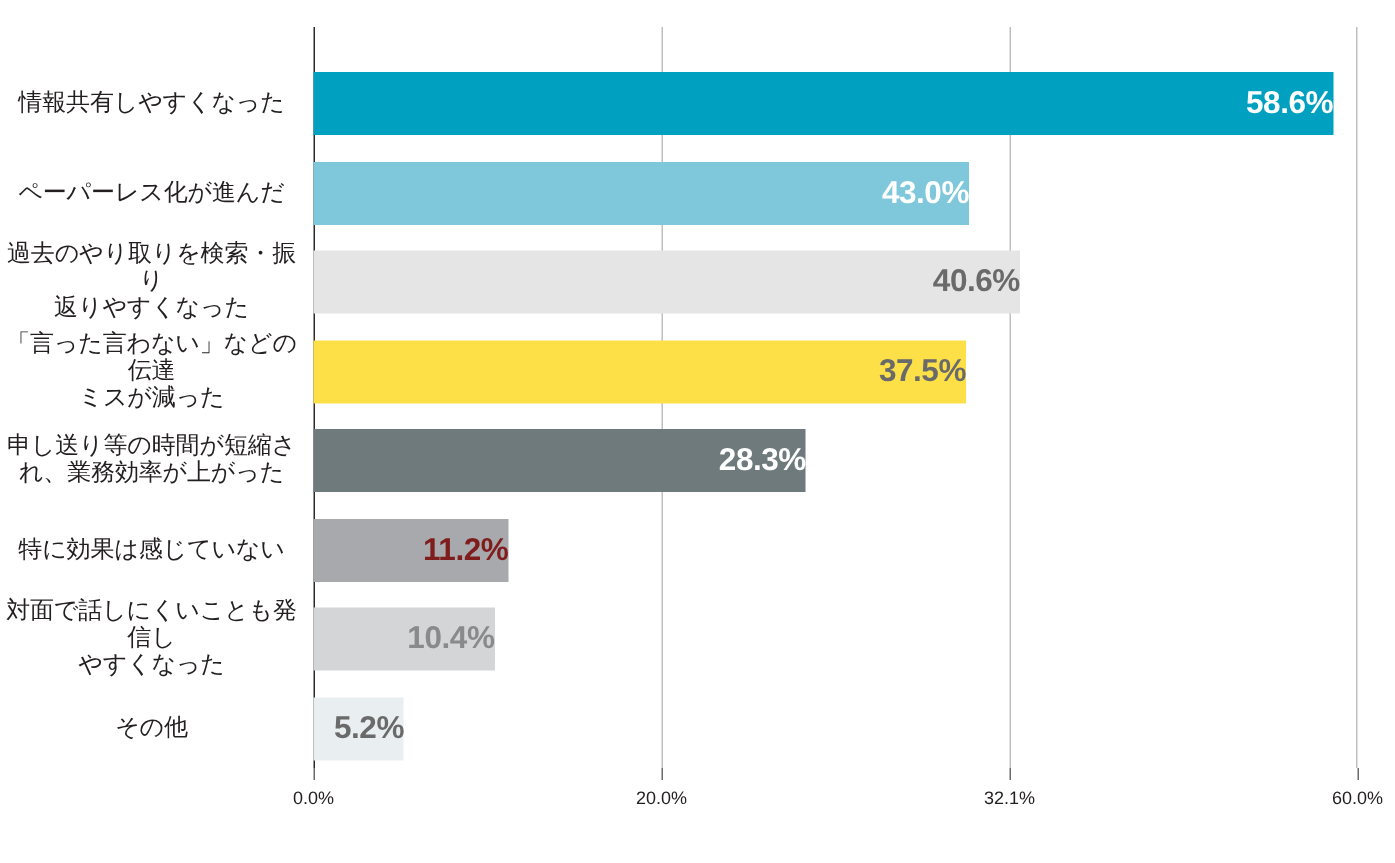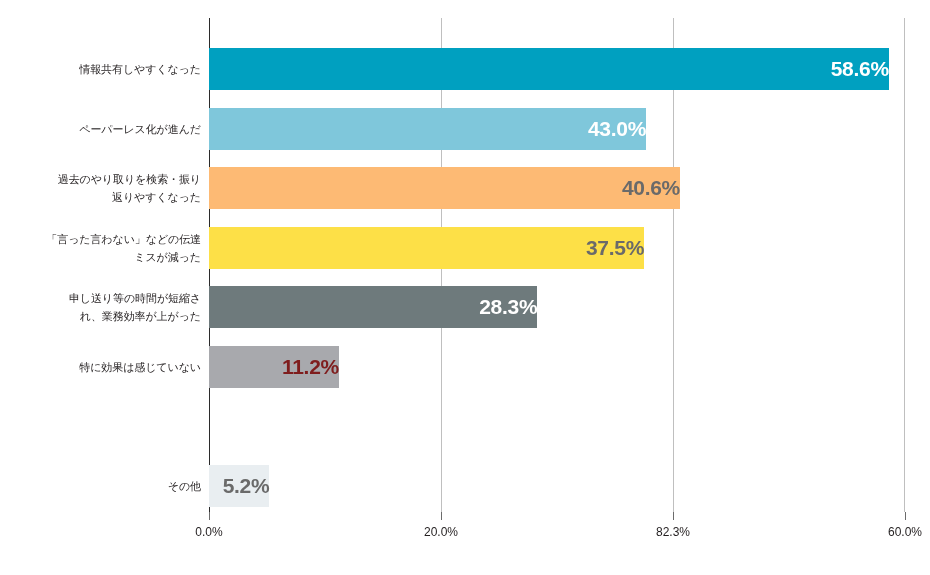--- a/index.html
+++ b/index.html
@@ -56,22 +56,22 @@
     width: 930px;
     height: 42px;
   }
 
   .cat-label {
     position: absolute;
     right: 721px;            
     width: 200px;
     top: 50%;
     transform: translateY(-50%);
-    text-align: right;
-    font-size: 11px;
+    text-align: center;
+    font-size: 16px;
     line-height: 18px;
     color: #231f20;
     padding-right: 8px;
     box-sizing: content-box;
     white-space: pre-line;
     letter-spacing: -0.1px;
   }
 
   .bar {
     position: absolute;
@@ -134,21 +134,21 @@
       </div>
       <div class="bar-row" style="top: 107.5px;">
         <div class="cat-label">ペーパーレス化が進んだ</div>
         <div class="bar" style="width: 437px; background: rgb(127, 199, 219);">
           <span class="bar-value" style="color: rgb(255, 255, 255);">43.0%</span>
         </div>
       </div>
       <div class="bar-row" style="top: 167px;">
         <div class="cat-label">過去のやり取りを検索・振り
 返りやすくなった</div>
-        <div class="bar" style="width: 470.96px; background: #fdba74;">
+        <div class="bar" style="width: 470.96px; background: #e5e5e5;">
           <span class="bar-value" style="color: rgb(106, 106, 106);">40.6%</span>
         </div>
       </div>
       <div class="bar-row" style="top: 226.5px;">
         <div class="cat-label">「言った言わない」などの伝達
 ミスが減った</div>
         <div class="bar" style="width: 435px; background: #fde047;">
           <span class="bar-value" style="color: rgb(106, 106, 106);">37.5%</span>
         </div>
       </div>
@@ -158,32 +158,39 @@
         <div class="bar" style="width: 328.28px; background: rgb(110, 122, 124);">
           <span class="bar-value" style="color: rgb(255, 255, 255);">28.3%</span>
         </div>
       </div>
       <div class="bar-row" style="top: 345.5px;">
         <div class="cat-label">特に効果は感じていない</div>
         <div class="bar" style="width: 129.92px; background: rgb(168, 169, 173);">
           <span class="bar-value" style="color: #7f1d1d;">11.2%</span>
         </div>
       </div>
+      <div class="bar-row" style="top: 405px;">
+        <div class="cat-label">対面で話しにくいことも発信し
+やすくなった</div>
+        <div class="bar" style="width: 120.64px; background: rgb(212, 213, 215);">
+          <span class="bar-value" style="color: rgb(138, 138, 138);">10.4%</span>
+        </div>
+      </div>
       <div class="bar-row" style="top: 464.5px;">
         <div class="cat-label">その他</div>
         <div class="bar" style="width: 60.32px; background: rgb(233, 238, 241);">
           <span class="bar-value" style="color: rgb(106, 106, 106);">5.2%</span>
         </div>
       </div>
     </div>
 
   <div class="xaxis" id="xaxis">
       <div class="tick" style="left: 209px;"></div>
       <div class="tick-label" style="left: 209px;">0.0%</div>
       <div class="tick" style="left: 441px;"></div>
       <div class="tick-label" style="left: 441px;">20.0%</div>
       <div class="tick" style="left: 673px;"></div>
-      <div class="tick-label" style="left: 673px;">82.3%</div>
+      <div class="tick-label" style="left: 673px;">32.1%</div>
       <div class="tick" style="left: 905px;"></div>
       <div class="tick-label" style="left: 905px;">60.0%</div>
     </div>
 
 </div>
 
 </body></html>

